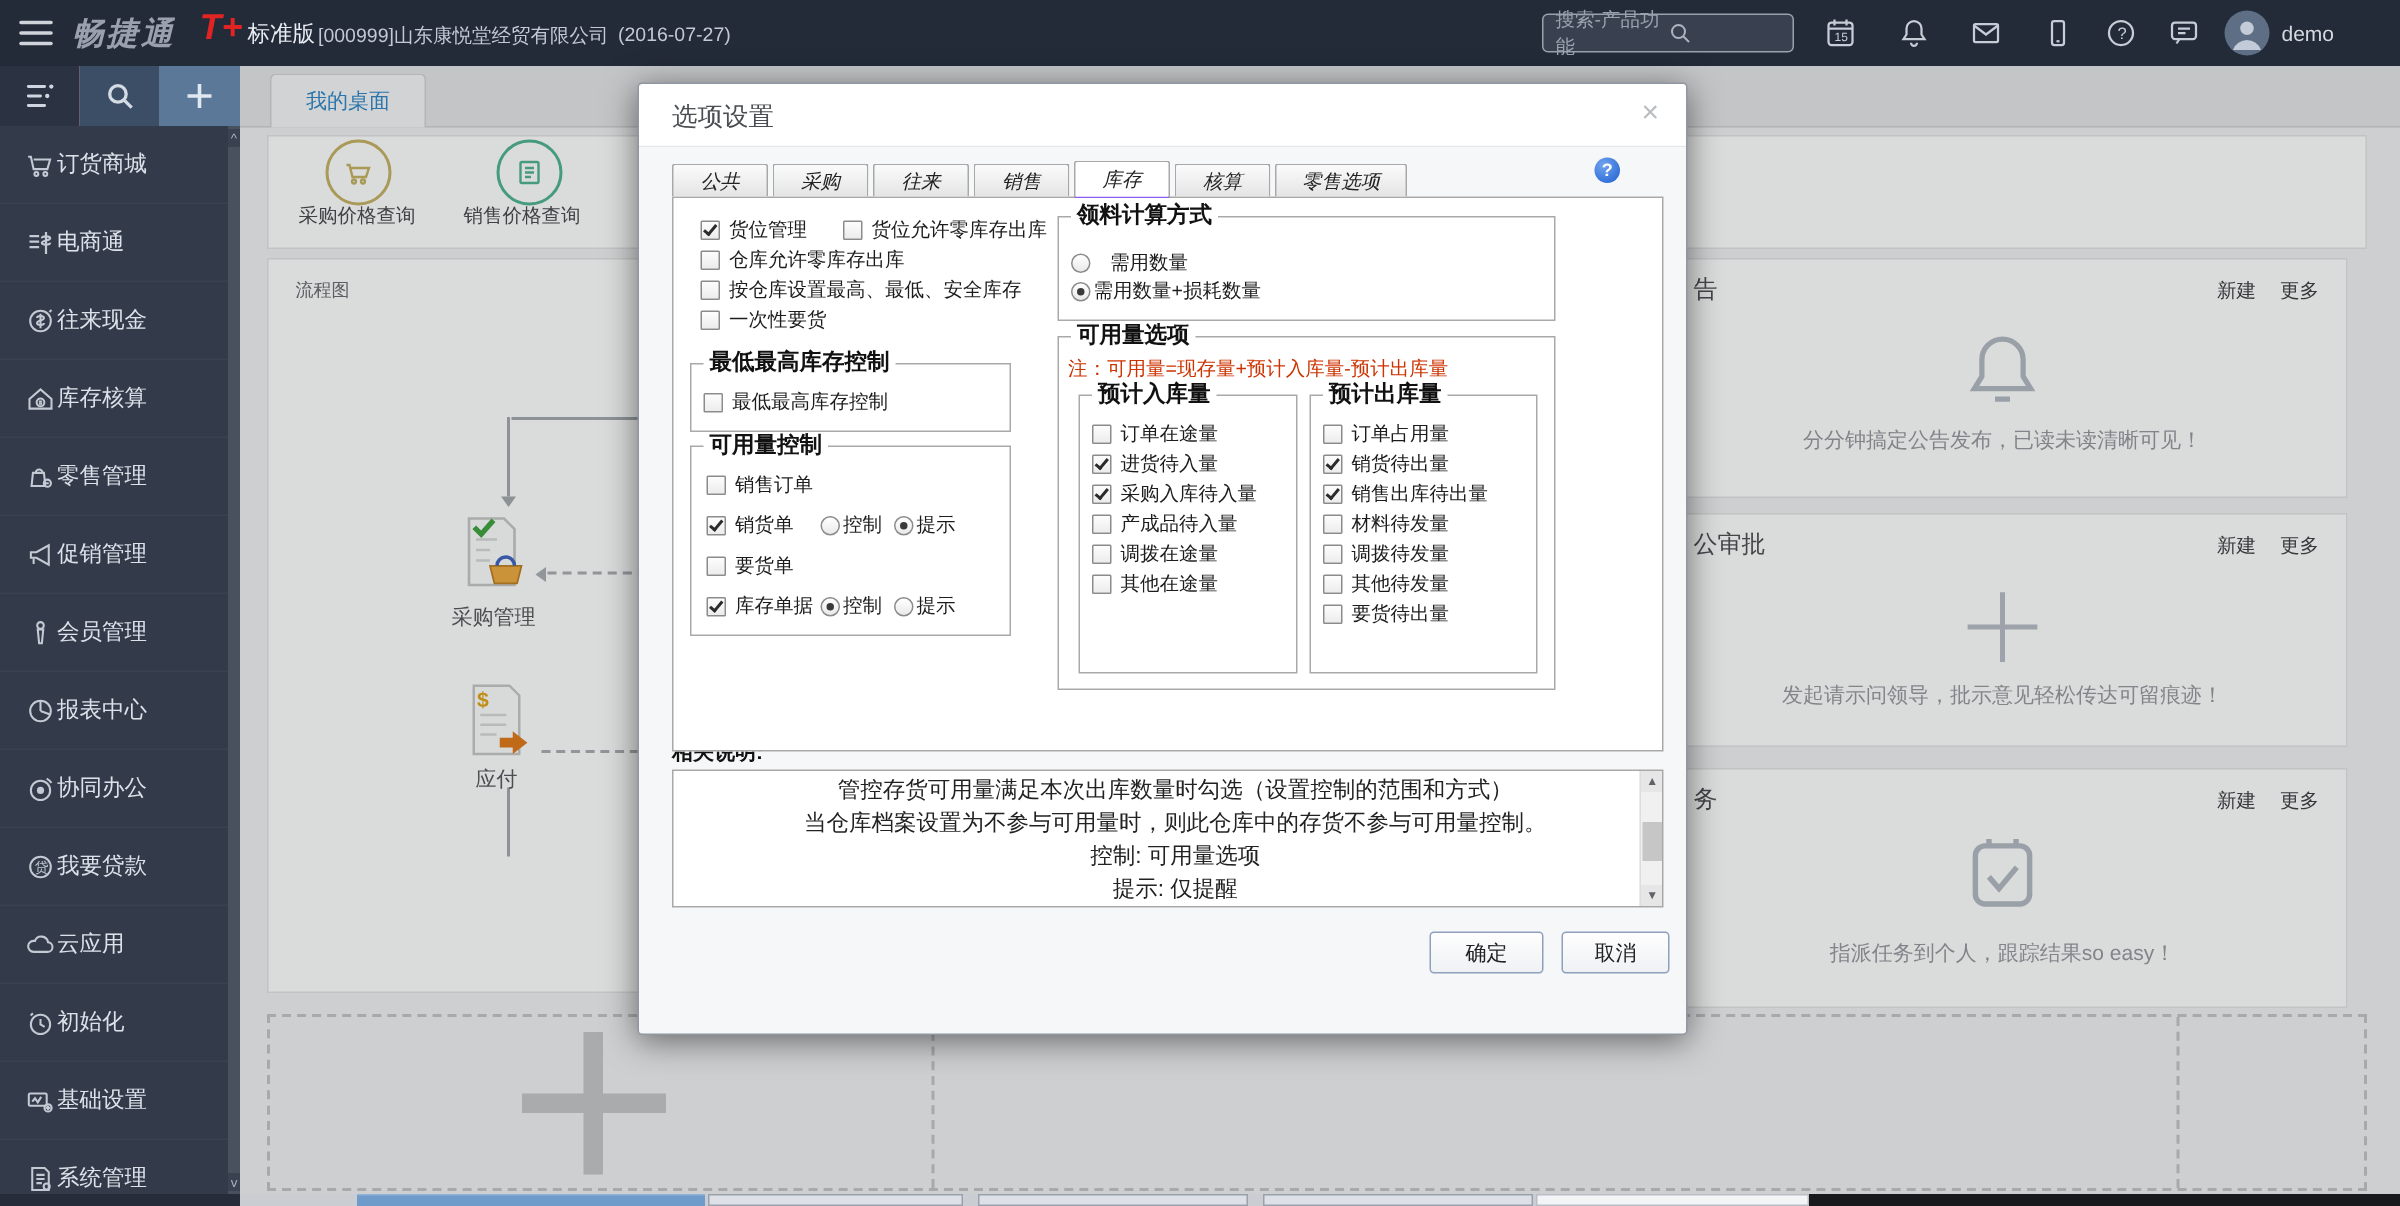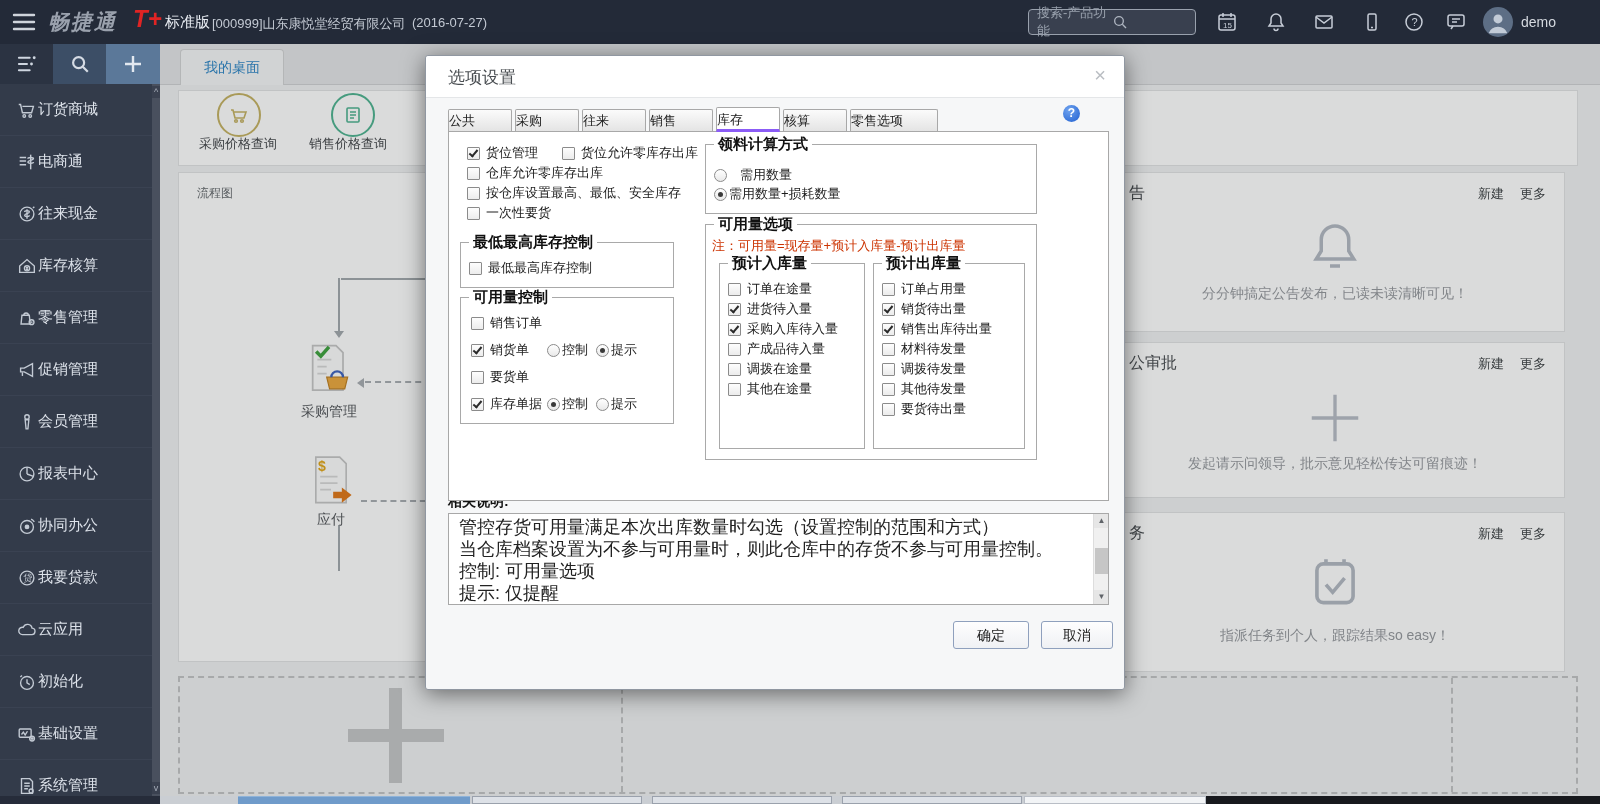--- a/index.html
+++ b/index.html
@@ -57,40 +57,40 @@
   
   #dialog{position:absolute;left:425px;top:55px;width:700px;height:635px;background:#f6f7f8;
     border:1px solid #9097a1;border-radius:3px;box-shadow:0 4px 22px rgba(0,0,0,0.5);z-index:10;box-sizing:border-box;}
   #dlg-header{position:absolute;left:0;top:0;width:100%;height:41px;background:#fff;border-bottom:1px solid #e4e6e8;border-radius:3px 3px 0 0;}
   #dlg-title{position:absolute;left:22px;top:10px;font-size:17px;color:#4a4e52;}
   #dlg-close{position:absolute;right:18px;top:8px;font-size:20px;color:#b9bdc2;cursor:pointer;line-height:22px;}
   #dlg-help{position:absolute;left:637px;top:49px;width:17px;height:17px;border-radius:50%;
     background:radial-gradient(circle at 35% 30%,#6fa3ef,#1f5fd0);color:#fff;font-size:12px;font-weight:bold;
     text-align:center;line-height:17px;cursor:pointer;}
   #dlg-tabs{position:absolute;left:22px;top:50px;height:25px;display:flex;align-items:flex-end;z-index:3;}
-  .wtab{width:64px;height:22px;line-height:21px;text-align:left;font-size:13px;color:#222;
+  .wtab{width:64px;height:22px;line-height:21px;text-align:center;font-size:13px;color:#222;
     background:linear-gradient(#fbfbfb,#e4e4e4);border:1px solid #a8a8a8;border-bottom:none;
-    border-radius:2px 2px 0 0;margin-right:3px;box-sizing:border-box;cursor:pointer;}
-  .wtab.active{height:25px;line-height:24px;background:#fff;border-bottom:3px solid #8b5cf6;margin-bottom:-1px;}
+    border-radius:2px 2px 0 0;margin-right:3px;box-sizing:border-box;cursor:pointer;font-style:italic;}
+  .wtab.active{height:25px;line-height:24px;background:#fff;border-bottom:1px solid #8b5cf6;margin-bottom:-1px;}
   .wtab.wide{width:88px;}
   #dlg-panel{position:absolute;left:22px;top:75px;width:661px;height:370px;background:#fff;border:1px solid #a8a8a8;box-sizing:border-box;z-index:2;}
   .row{position:absolute;display:flex;align-items:center;gap:6px;font-size:13px;color:#1c1c1c;white-space:nowrap;}
   .cb{width:13px;height:13px;border:1px solid #8b8b8b;border-radius:1px;background:linear-gradient(#fdfdfd,#ececec);
       position:relative;box-sizing:border-box;flex:0 0 auto;cursor:pointer;}
   .cb.on::after{content:"";position:absolute;left:1px;top:2px;width:7px;height:3px;
       border-left:2px solid #2b2b2b;border-bottom:2px solid #2b2b2b;transform:rotate(-50deg);}
   .rb{width:13px;height:13px;border:1px solid #8b8b8b;border-radius:50%;background:linear-gradient(#fff,#e9e9e9);
       position:relative;box-sizing:border-box;flex:0 0 auto;cursor:pointer;}
   .rb.on::after{content:"";position:absolute;left:3px;top:3px;width:5px;height:5px;border-radius:50%;background:#3a3a3a;}
   .group{position:absolute;border:1px solid #a9a9a9;box-sizing:border-box;}
   .legend{position:absolute;top:-9px;left:8px;background:#fff;padding:0 4px;font-size:15px;font-weight:bold;color:#111;line-height:16px;white-space:nowrap;}
   #note{position:absolute;left:6px;top:12px;font-size:13px;color:#cc3300;white-space:nowrap;}
   #rel-label{position:absolute;left:22px;top:437px;font-size:14px;font-weight:bold;color:#111;}
   #rel-box{position:absolute;left:22px;top:457px;width:661px;height:92px;background:#fff;border:1px solid #a8a8a8;box-sizing:border-box;overflow:hidden;}
-  .rline{height:22px;line-height:22px;font-size:18px;color:#222;white-space:nowrap;padding-left:10px;}
+  .rline{height:22px;line-height:22px;font-size:15px;color:#222;white-space:nowrap;padding-left:10px;text-align:center;}
   #rel-scroll{position:absolute;right:0;top:0;width:15px;height:90px;background:#f0f0f0;border-left:1px solid #ddd;box-sizing:border-box;}
   .sarrow{position:absolute;left:0;width:15px;height:14px;background:#e6e6e6;color:#5f6368;font-size:8px;text-align:center;line-height:14px;cursor:pointer;box-sizing:border-box;}
   #rel-thumb{position:absolute;left:1px;top:34px;width:13px;height:26px;background:#c6c6c6;cursor:pointer;}
   .dbtn{position:absolute;height:28px;background:linear-gradient(#fefefe,#eff1f4);border:1px solid #8fa0bd;
     border-radius:3px;font-size:14px;color:#222;text-align:center;line-height:26px;box-sizing:border-box;cursor:pointer;}
   
   #taskbar{position:absolute;left:0;top:796px;width:1600px;height:8px;background:#caced3;z-index:6;}
   .tseg{position:absolute;top:0;height:8px;}
 </style>
 </head>

